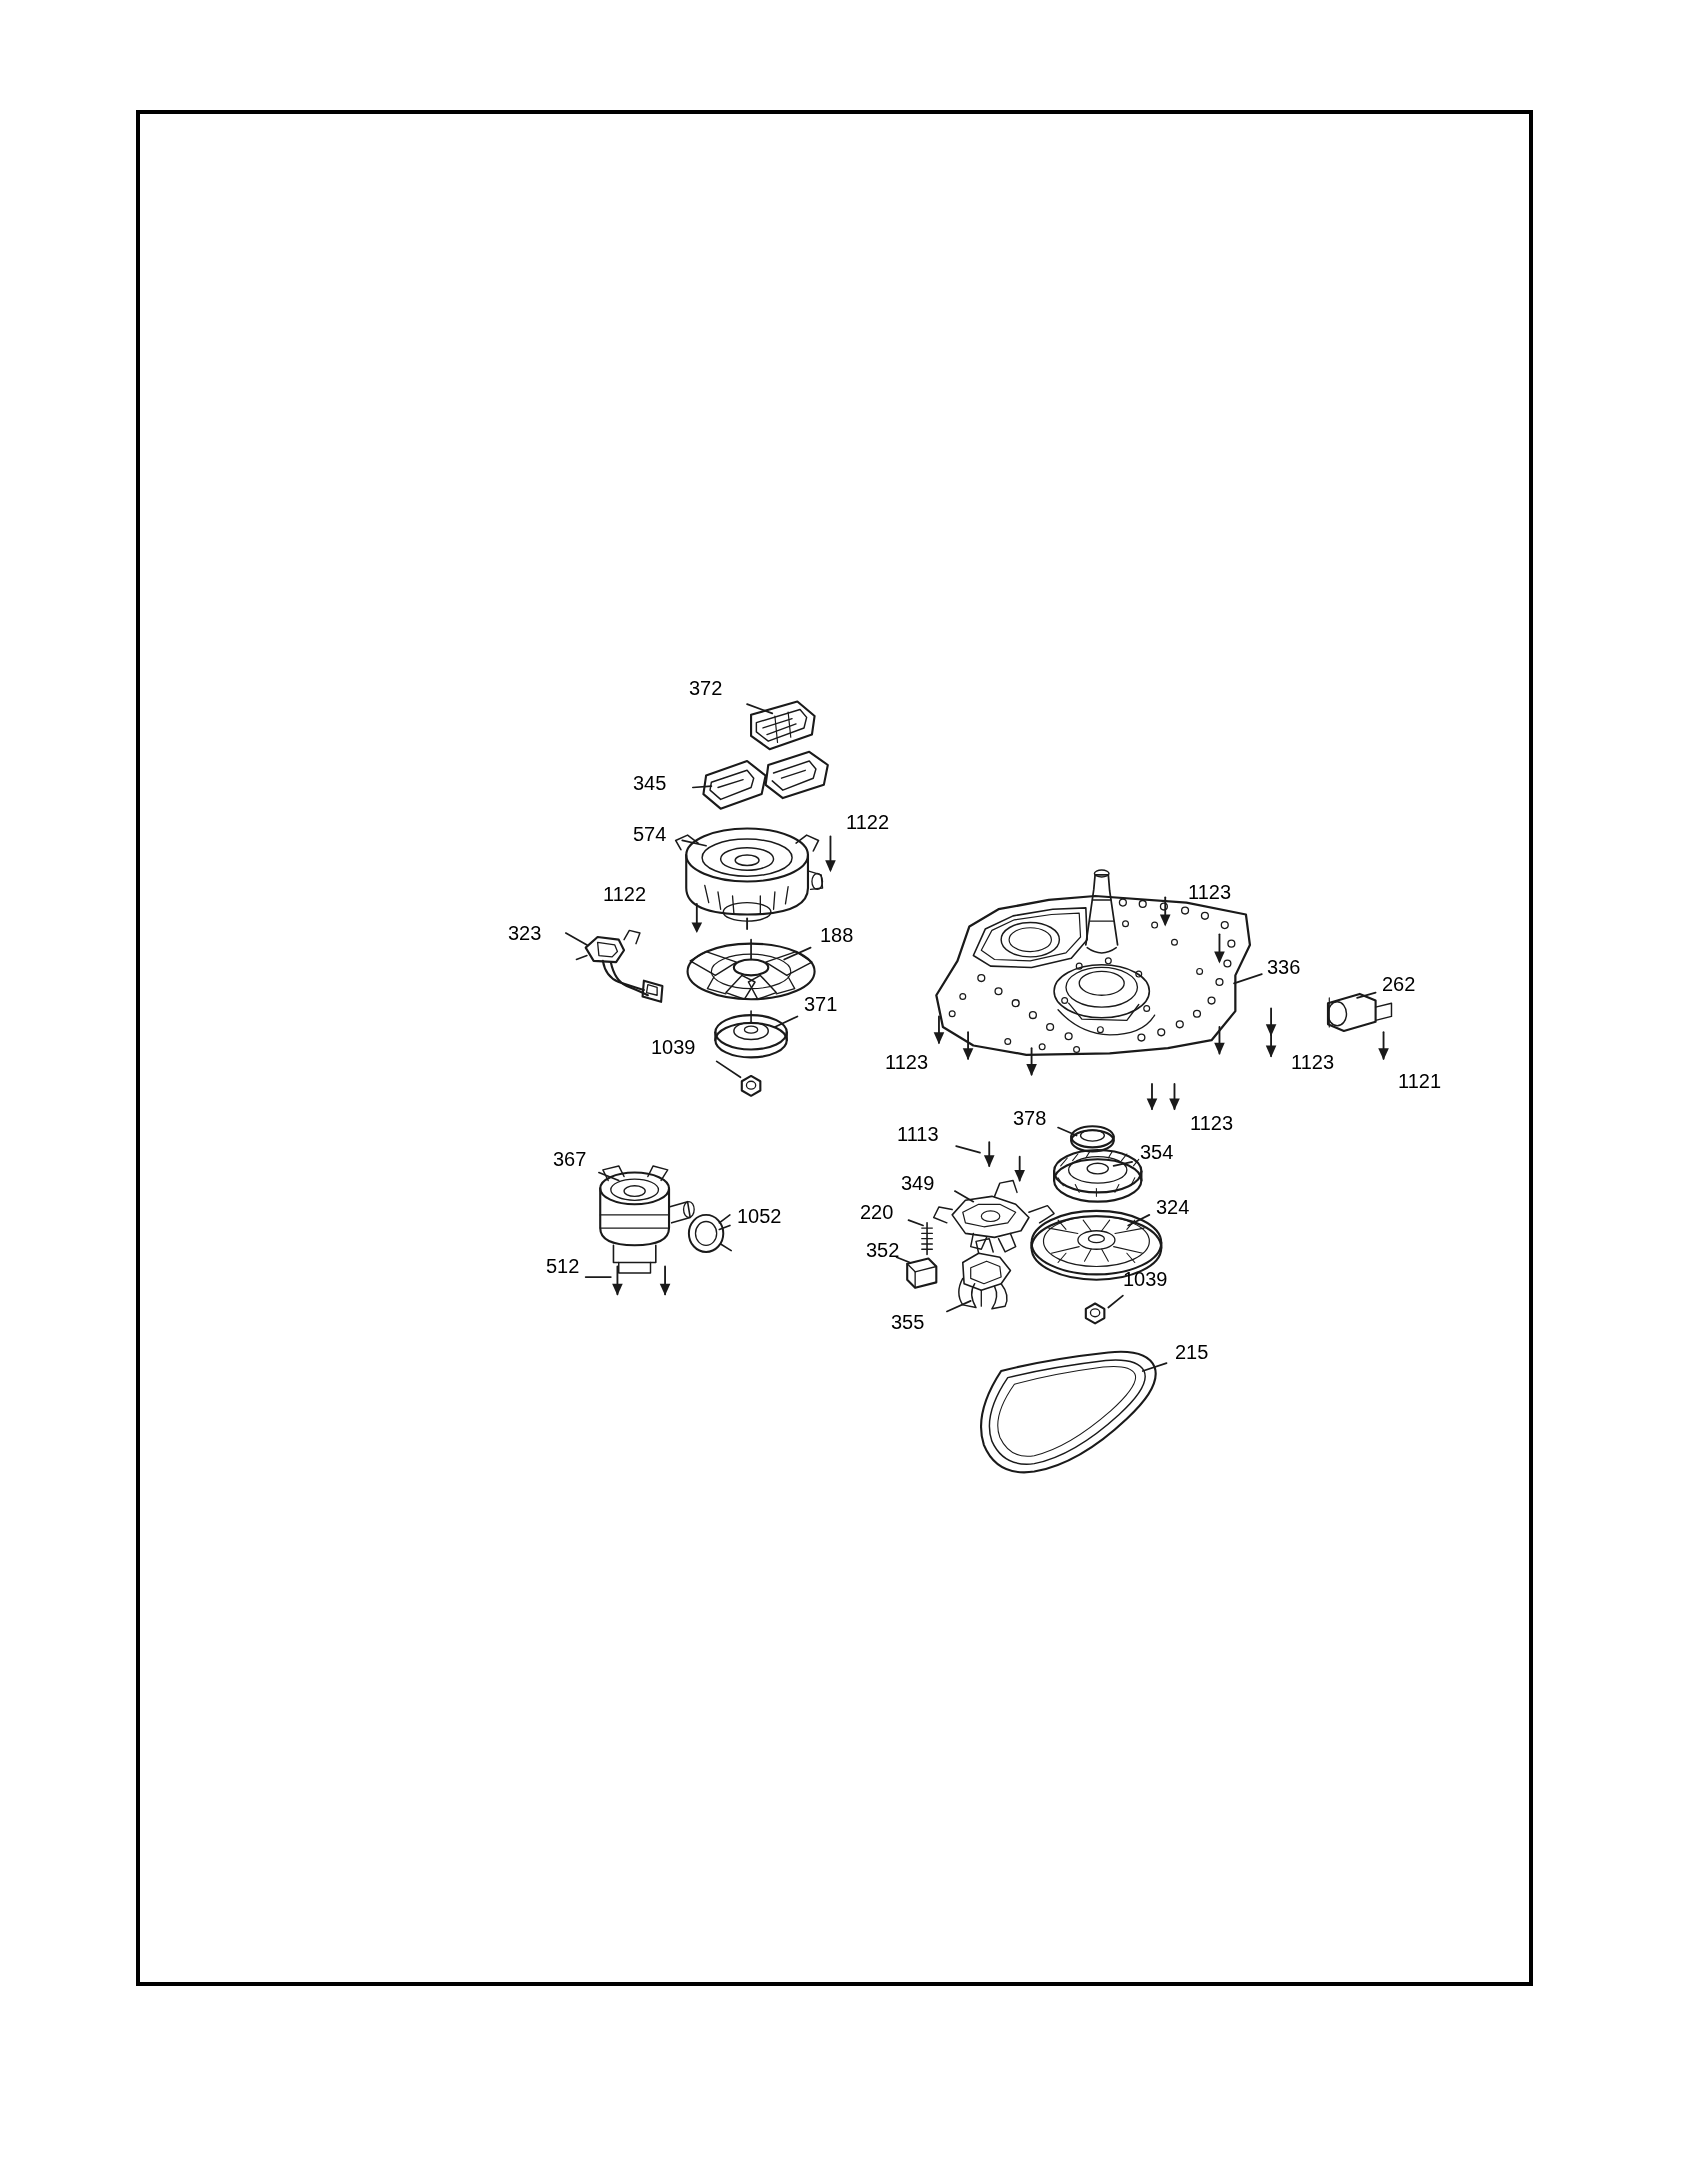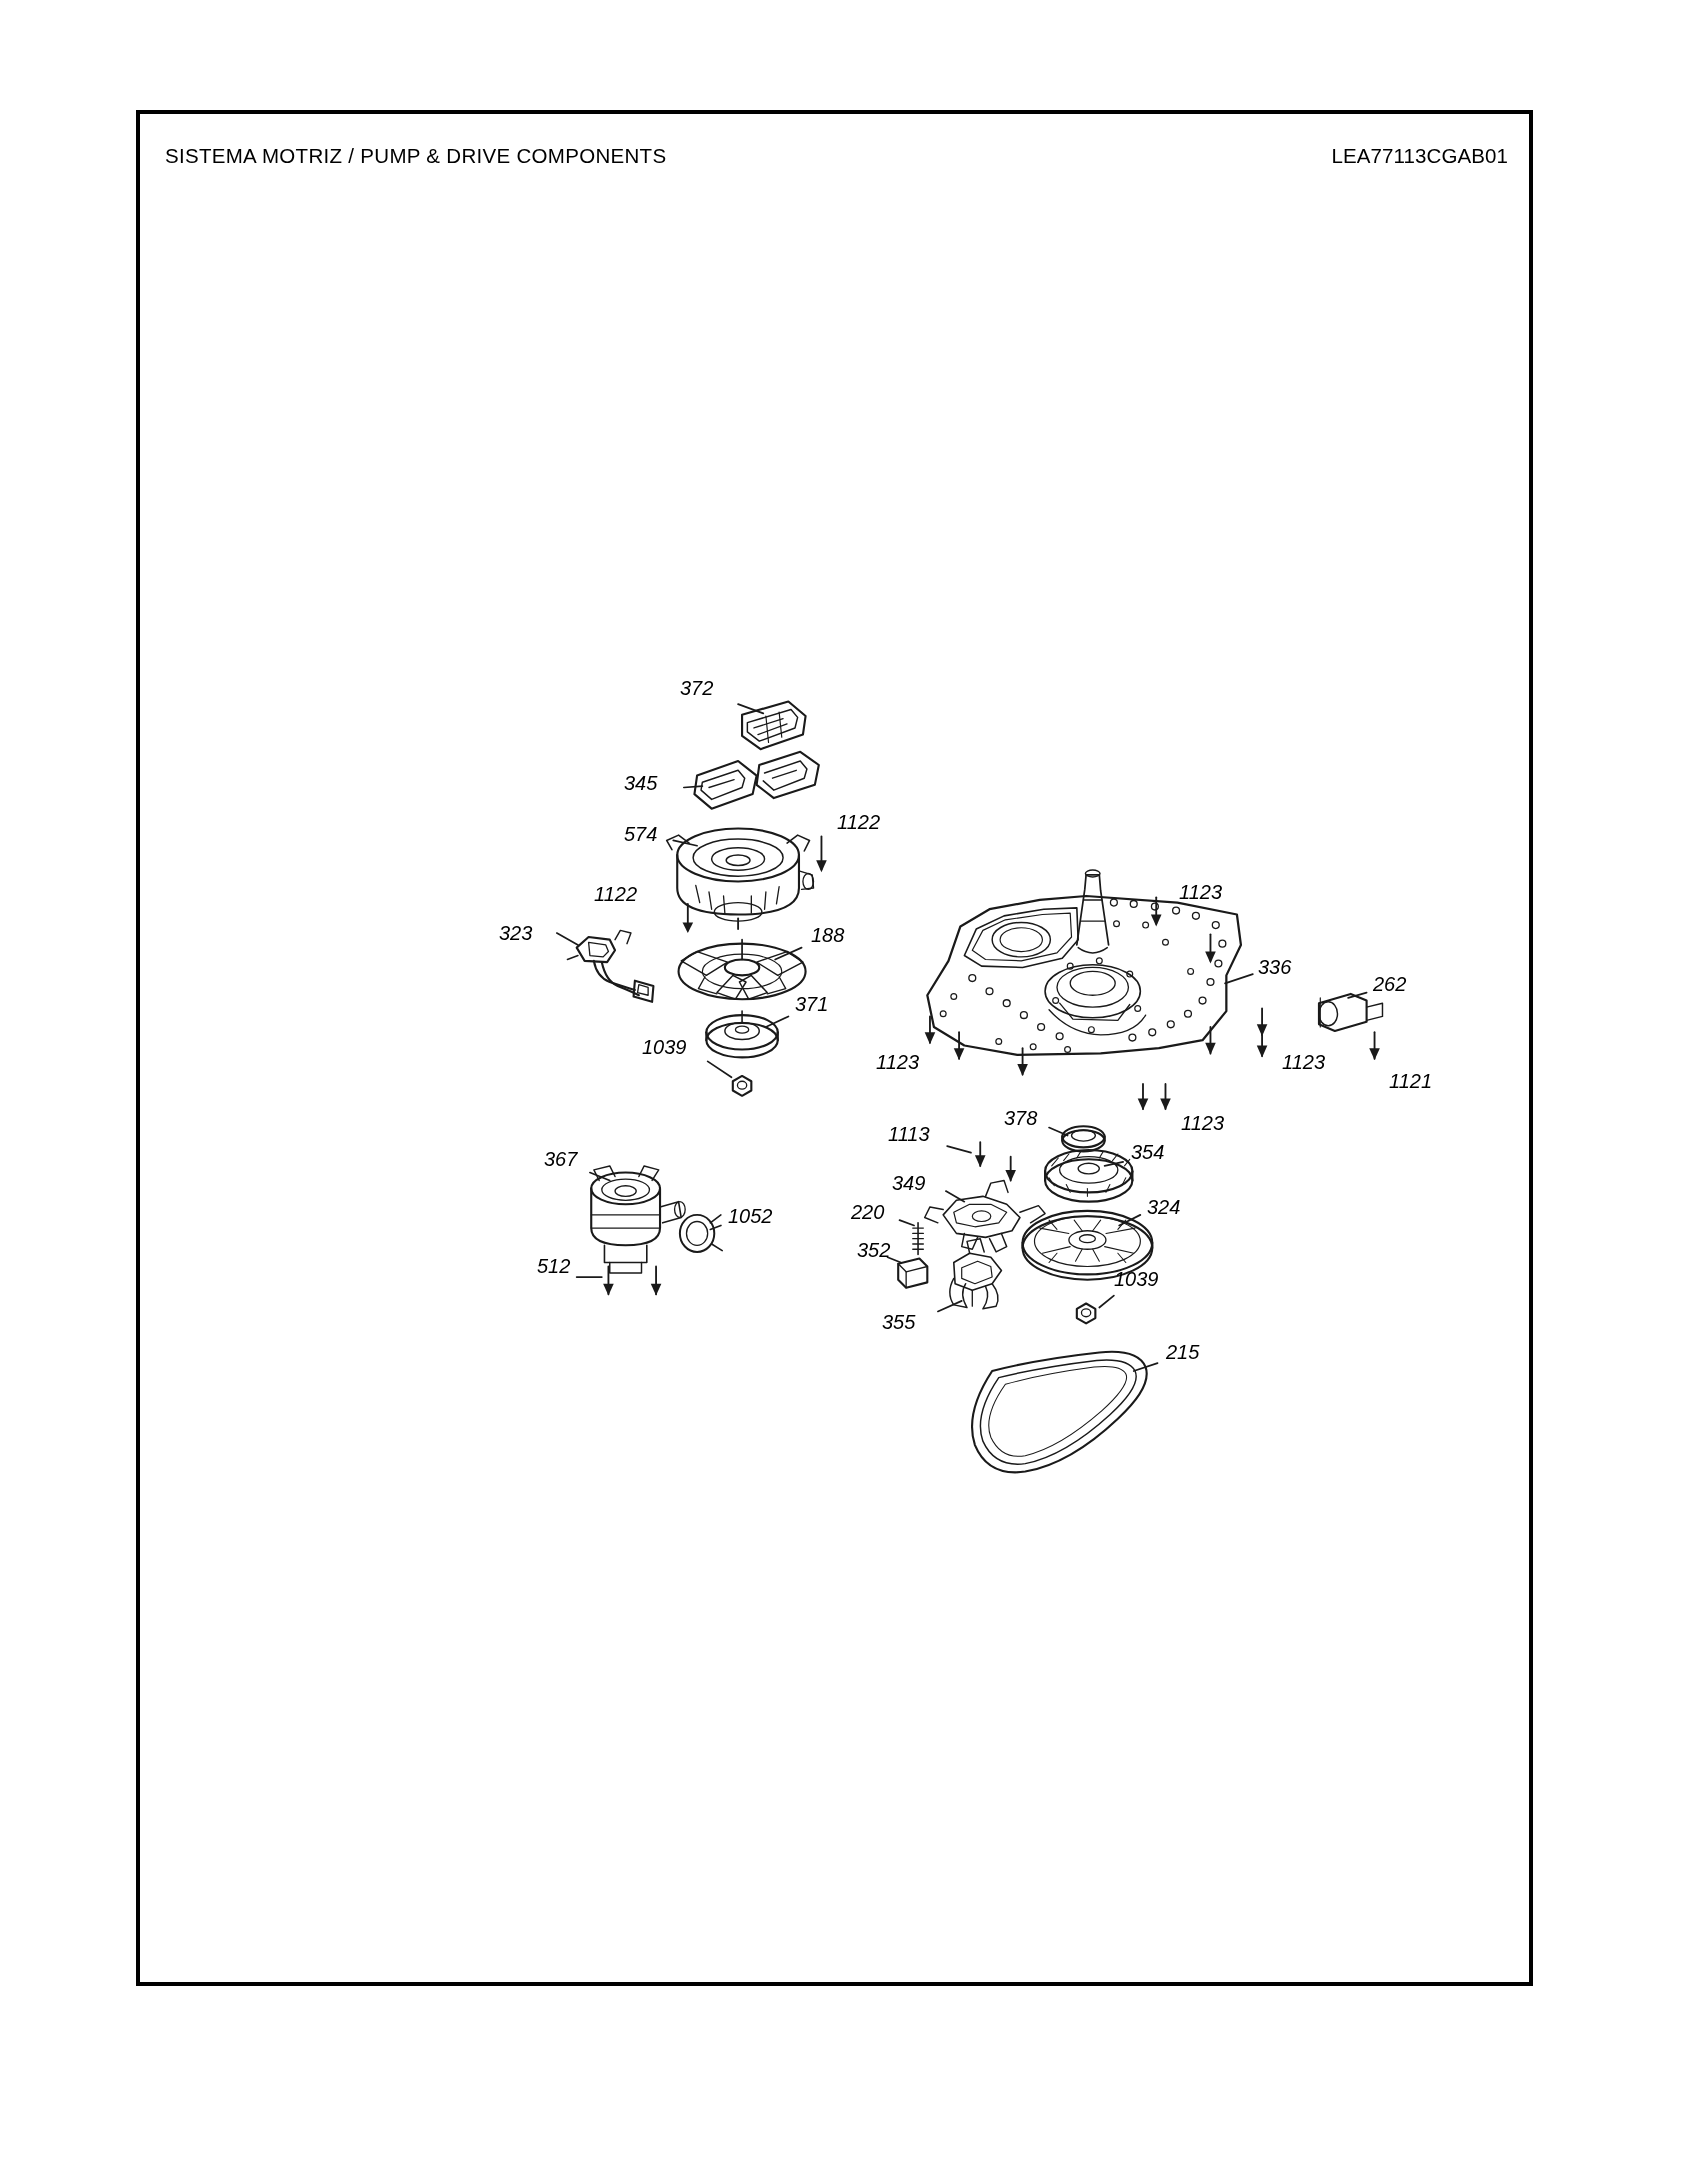--- a/index.html
+++ b/index.html
@@ -53,48 +53,43 @@
     top: 0px;
     font-size: 20.5px;
     letter-spacing: 0.1px;
     color: #000000;
     white-space: nowrap;
     text-align: right;
   }
   
   #drawing {
     position: absolute;
-    left: 144px;
+    left: 153px;
     top: 114px;
     width: 1388px;
     height: 1867px;
-    font-style: italic;
   }
   #drawing svg {
     display: block;
   }
   .calloutLabel {
     position: absolute;
     font-family: "Liberation Sans", sans-serif;
     font-size: 20px;
     color: #000000;
     white-space: nowrap;
   }
 </style>
 </head>
 <body>
 
 <div id="page">
 
   <div id="sheet-border"></div>
 
-  <div id="header">
-    <div id="diagram-title">SISTEMA MOTRIZ / PUMP  &amp;  DRIVE COMPONENTS</div>
-    <div id="diagram-code">LEA77113CGAB01</div>
-  </div>
 
   <div id="drawing">
     <svg width="1388" height="1867" viewBox="0 0 1049 1411" xmlns="http://www.w3.org/2000/svg">
       <g fill="none" stroke="#1a1a1a" stroke-width="1.6" stroke-linejoin="round" stroke-linecap="round">
 
         <g>
           <path d="M452 454 L487 444 L500 455 L498 469 L466 480 L452 470 Z"></path>
           <path d="M456 460 L489 450 L494 456 L492 464 L465 474 L456 467 Z" stroke-width="1.1"></path>
           <path d="M461 464 L483 457" stroke-width="1"></path>
           <path d="M464 469 L486 461" stroke-width="1"></path>

